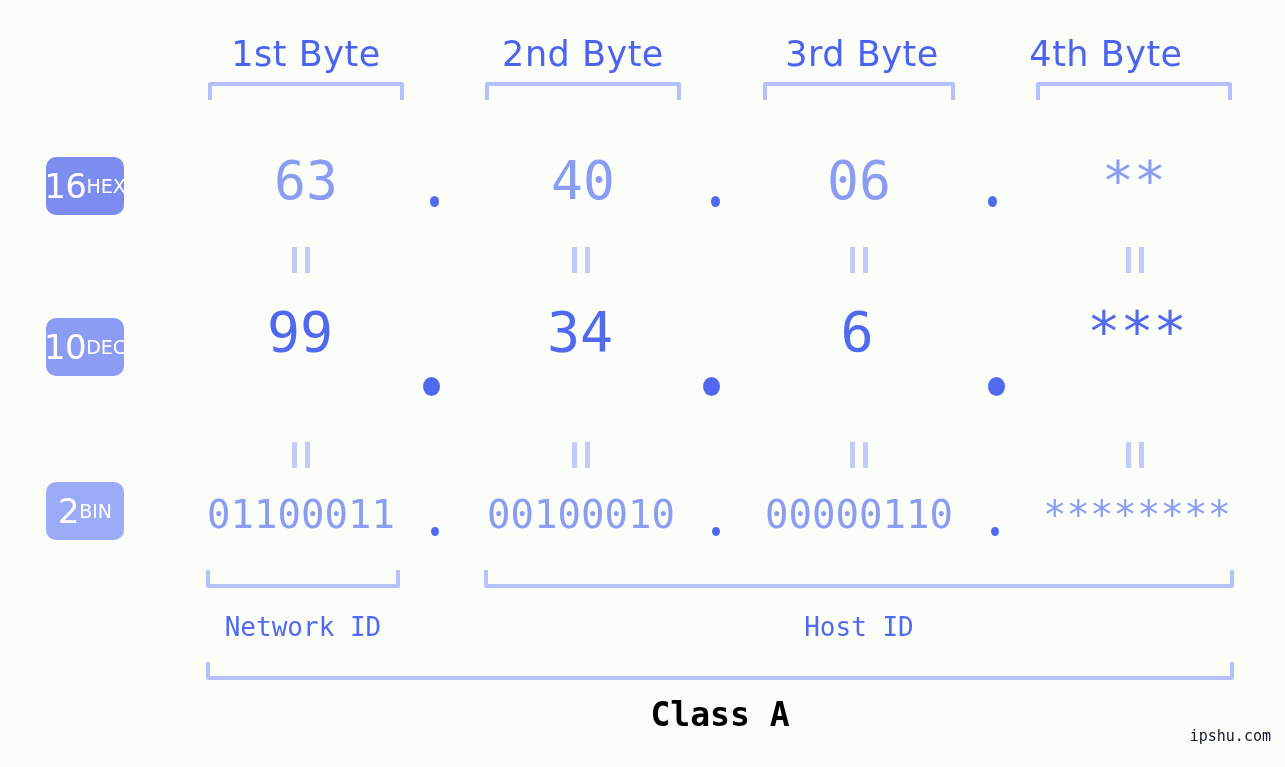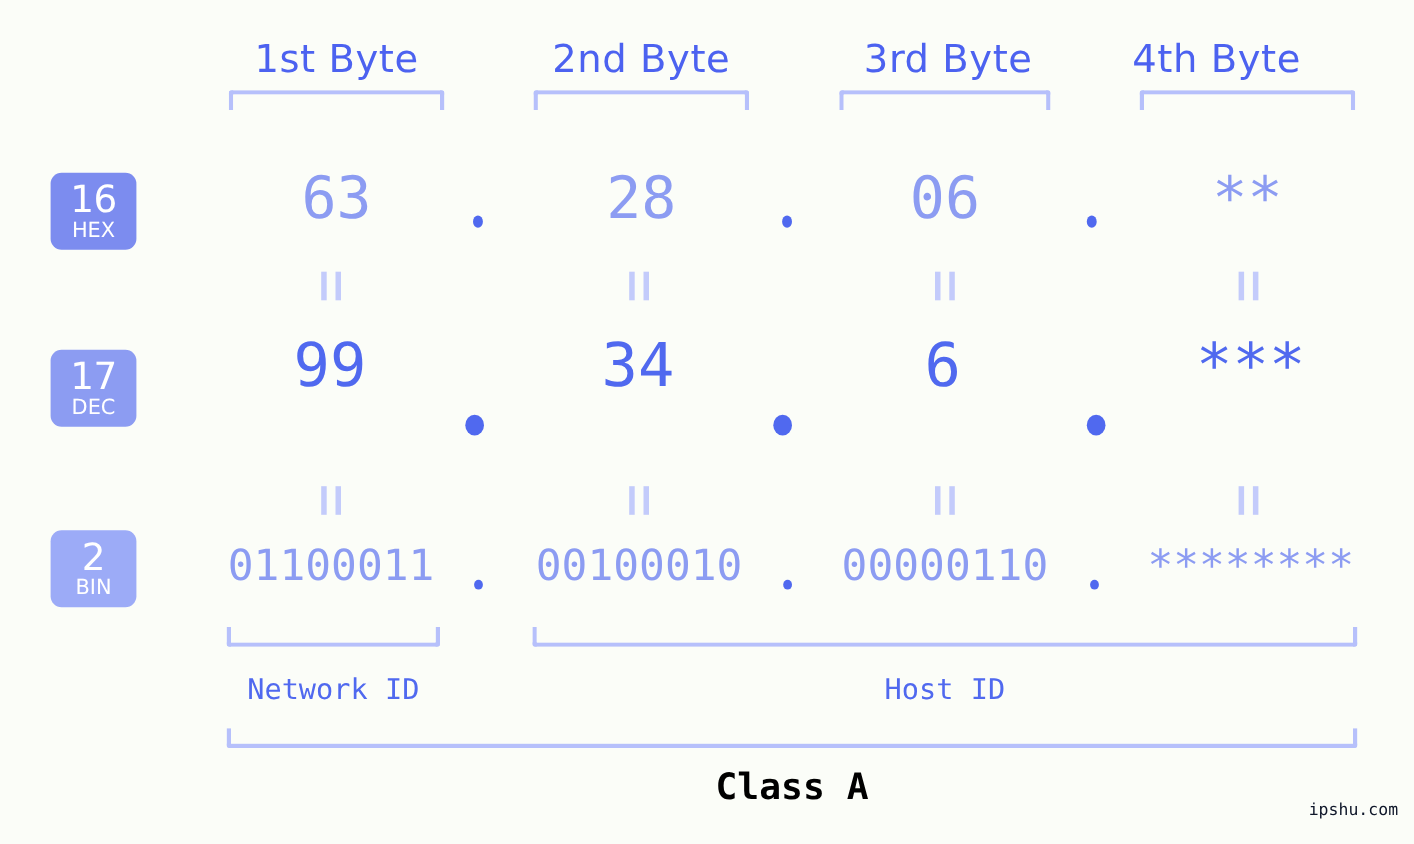--- a/index.html
+++ b/index.html
@@ -51,25 +51,25 @@
     border-top: none;
     height: 18px;
     box-sizing: border-box;
   }
 
   
   .badge {
     position: absolute;
     left: 46px;
     width: 78px;
-    height: 70px;
+    height: 58px;
     border-radius: 10px;
     color: #ffffff;
     display: flex;
-    flex-direction: column;
+    flex-direction: row;
     align-items: center;
     justify-content: center;
     line-height: 1;
   }
   .badge .num {
     font-size: 34px;
     font-family: "DejaVu Sans", sans-serif;
     letter-spacing: -0.5px;
     margin-bottom: 1px;
   }
@@ -171,32 +171,32 @@
   <div class="bracket-down" style="left:208px;top:82px;width:196px;"></div>
   <div class="bracket-down" style="left:485px;top:82px;width:196px;"></div>
   <div class="bracket-down" style="left:763px;top:82px;width:192px;"></div>
   <div class="bracket-down" style="left:1036px;top:82px;width:196px;"></div>
 
   <div class="badge" style="top:157px;background:#7c8cef;">
     <span class="num">16</span>
     <span class="nm">HEX</span>
   </div>
   <div class="badge" style="top:318px;background:#8c9cf2;">
-    <span class="num">17</span>
+    <span class="num">10</span>
     <span class="nm">DEC</span>
   </div>
   <div class="badge" style="top:482px;background:#9cabf7;">
     <span class="num">2</span>
     <span class="nm">BIN</span>
   </div>
 
   <div class="row-hex">
     <div class="val" style="left:207px;width:198px;">63</div>
     <div class="dot dot-hex" style="left:430px;"></div>
-    <div class="val" style="left:484px;width:198px;">28</div>
+    <div class="val" style="left:484px;width:198px;">40</div>
     <div class="dot dot-hex" style="left:711px;"></div>
     <div class="val" style="left:762px;width:194px;">06</div>
     <div class="dot dot-hex" style="left:988px;"></div>
     <div class="val" style="left:1035px;width:198px;">**</div>
   </div>
 
   <div class="eqsign" style="left:292px;top:247px;">
       <i></i>
       <i></i>
     </div>

